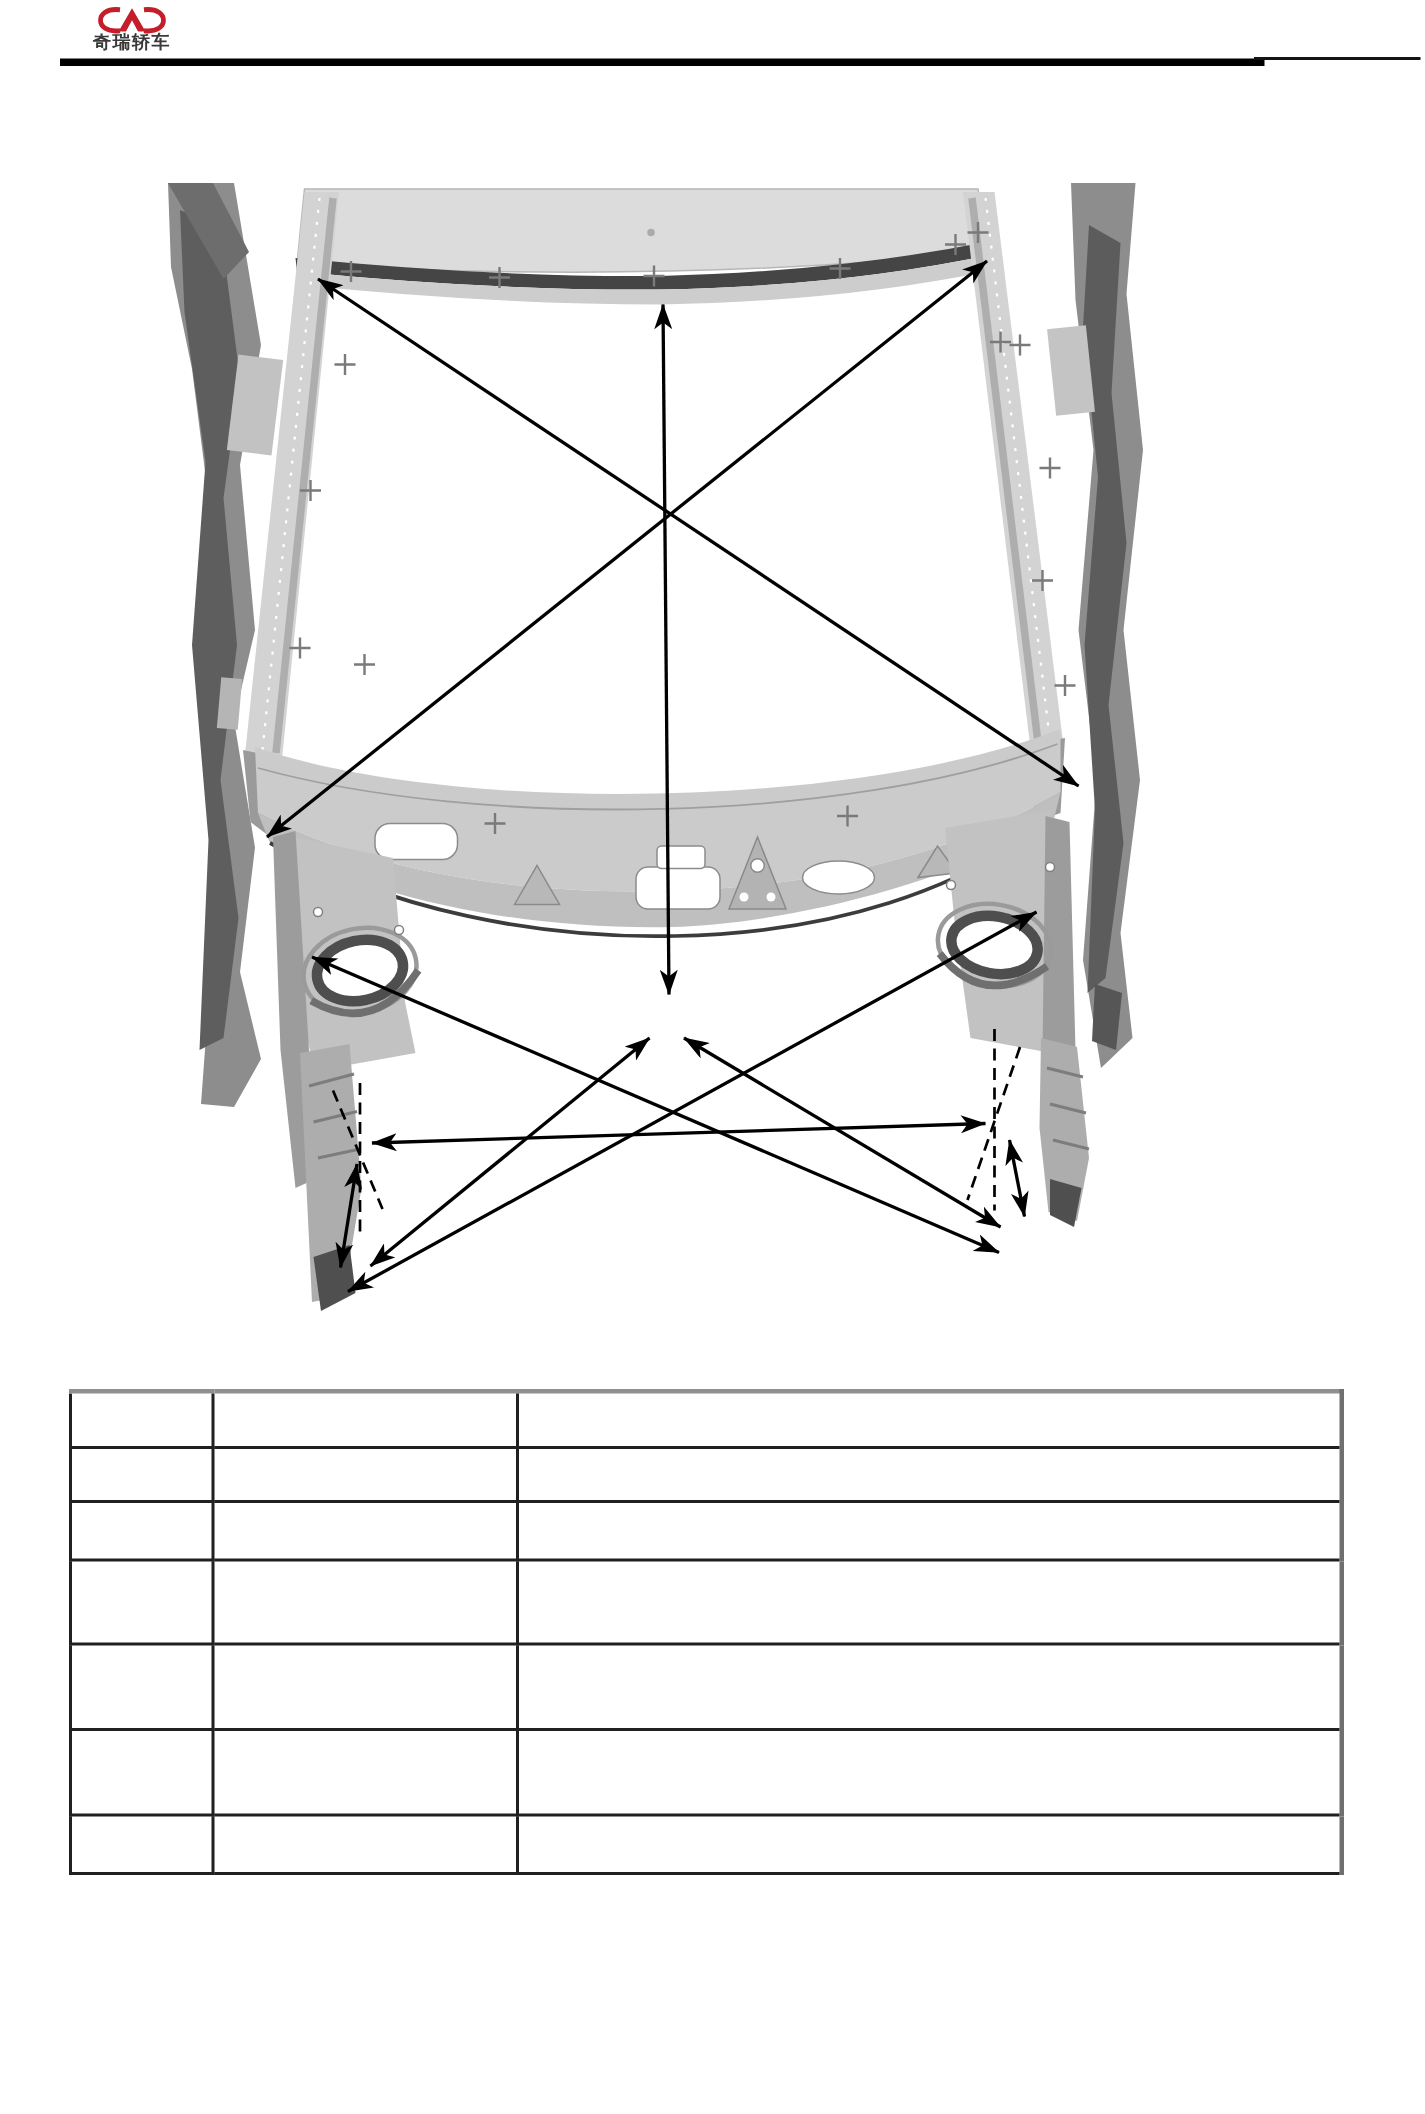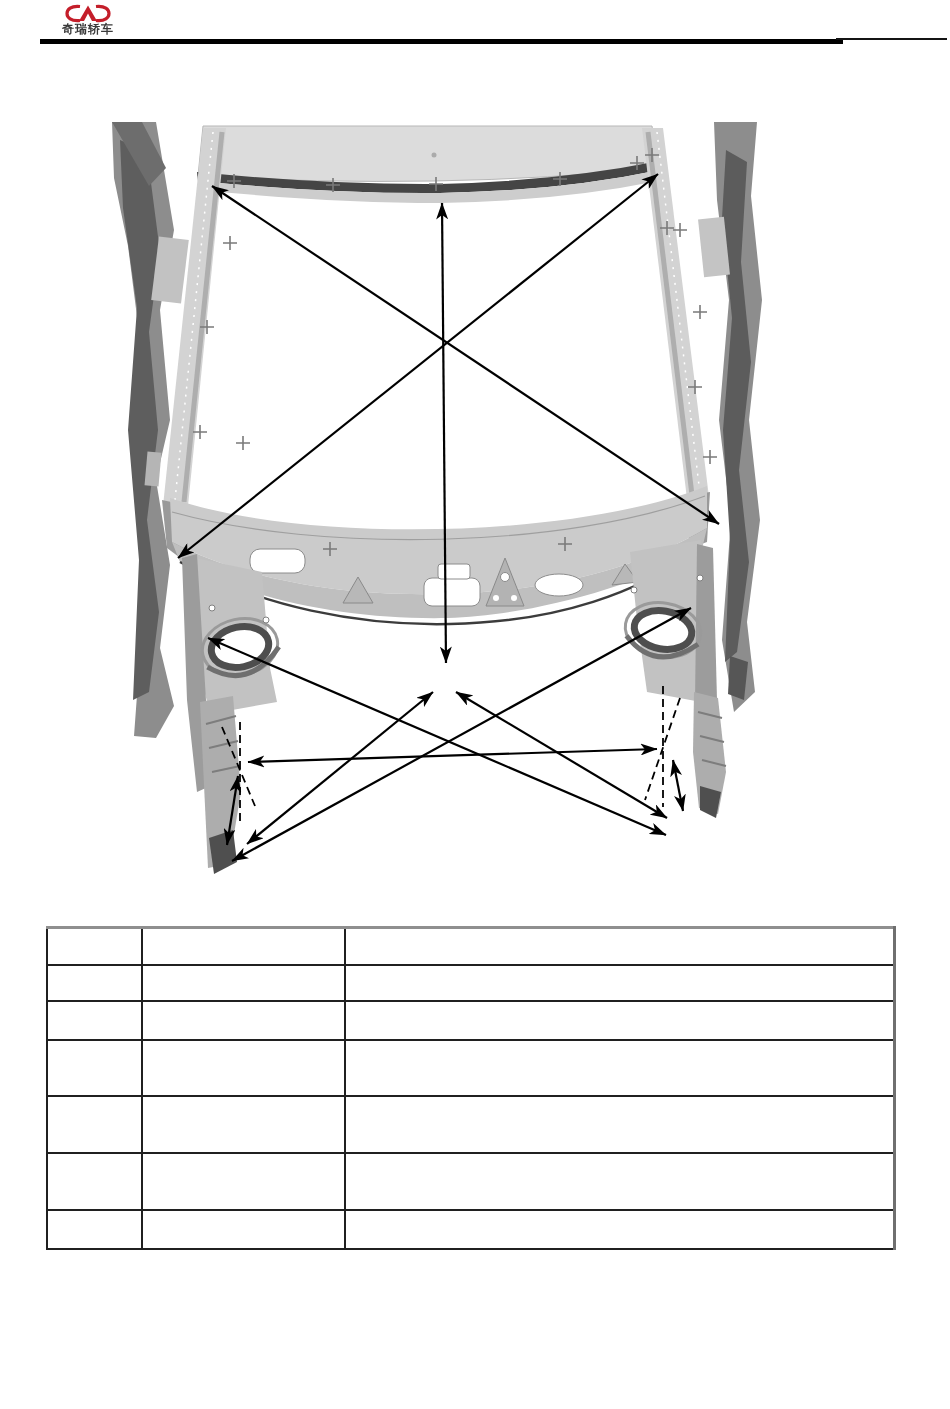--- a/index.html
+++ b/index.html
@@ -1,18 +1,18 @@
 <!DOCTYPE html>
 <html><head>
 <meta charset="utf-8">
 <style>
   html,body{margin:0;padding:0;background:#e8e8e8;}
   .page{
     position:relative;width:950px;height:1409px;background:#ffffff;
-    font-family:Liberation Serif, serif;overflow:hidden;margin:0 auto;
+    font-family:Liberation Mono, monospace;overflow:hidden;margin:0 auto;
   }
   
   .logo-block{position:absolute;left:52px;top:3px;width:72px;text-align:center;}
   .logo-mark{display:block;margin:0 auto;}
   .logo-text{
     font-size:12px;font-weight:bold;color:#3a3a3a;letter-spacing:1px;
     line-height:11px;white-space:nowrap;
   }
   .rule-thick{position:absolute;left:40px;top:39px;width:803px;height:5px;background:#000;}
   .rule-thin{position:absolute;left:836px;top:38px;width:111px;height:2px;background:#141414;}

